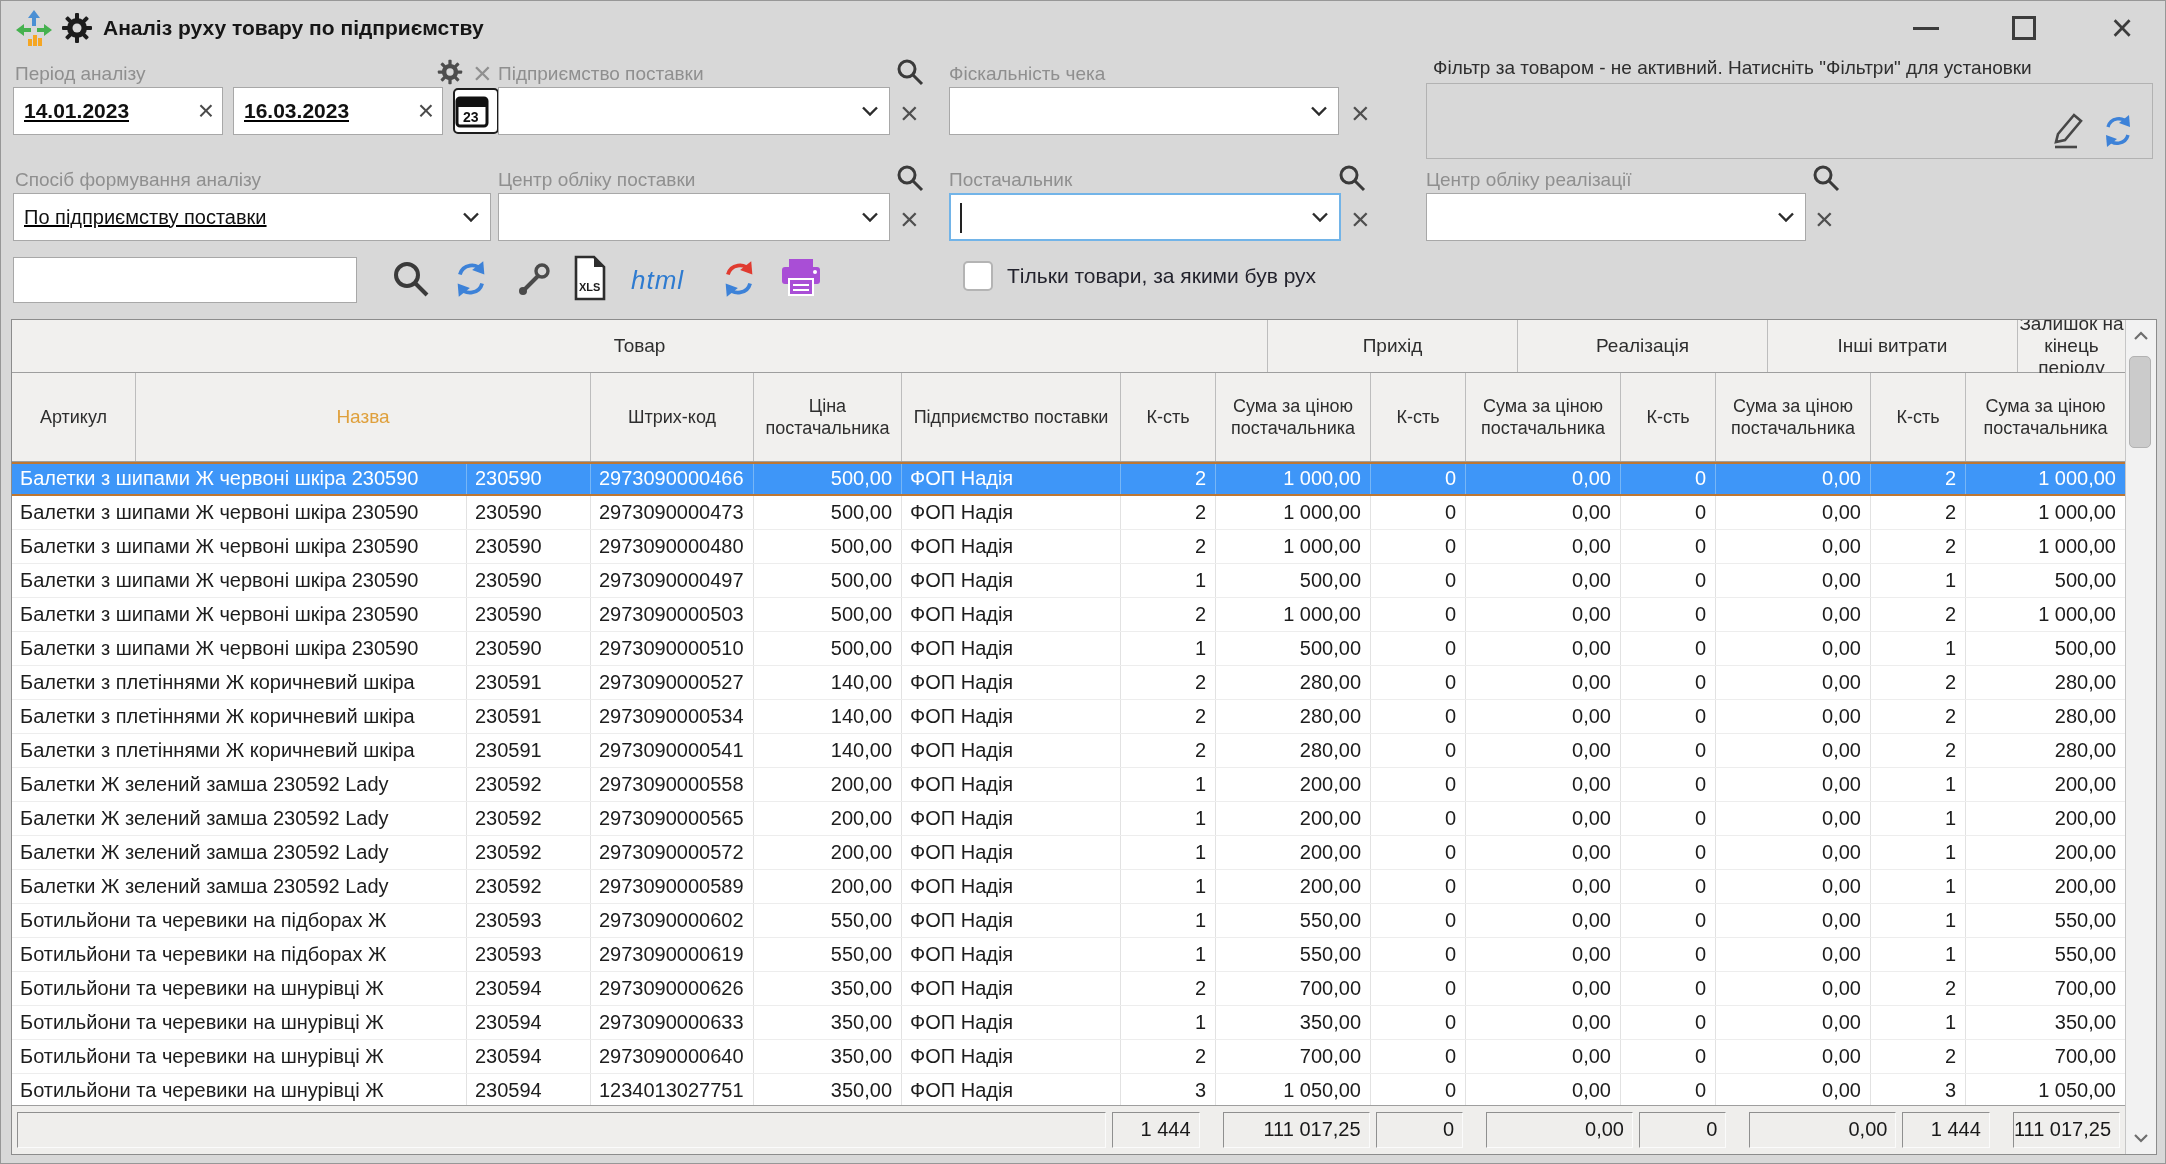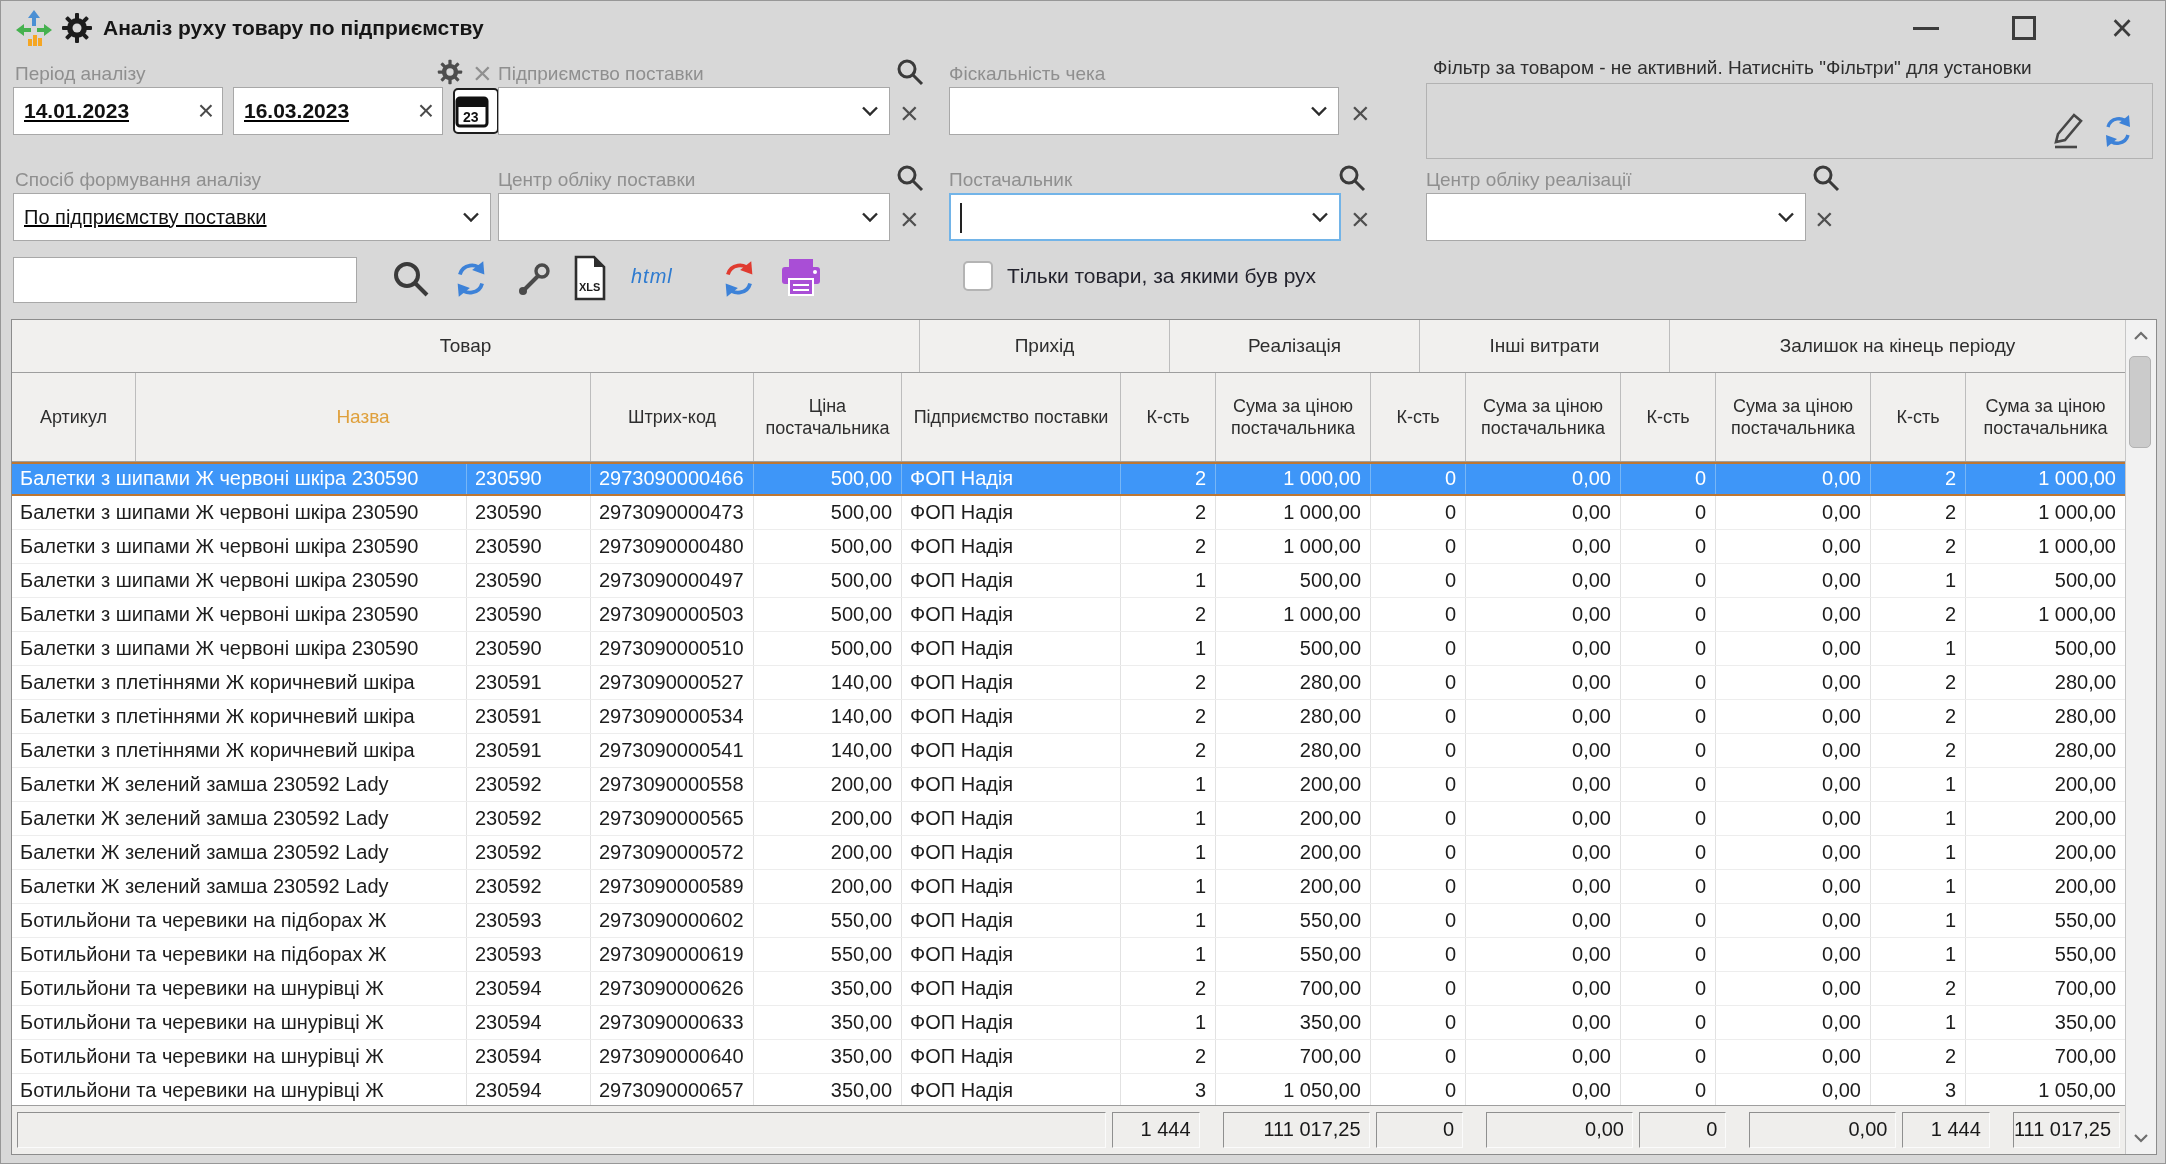--- a/index.html
+++ b/index.html
@@ -29,21 +29,21 @@
   .focused{border:2px solid #72b4e8;}
   .caret{position:absolute;width:2px;height:30px;background:#222;}
   .cal-btn{position:absolute;width:46px;height:46px;background:#fff;border:2px solid #1d1d1d;border-radius:5px;box-sizing:border-box;display:flex;align-items:center;justify-content:flex-start;}
   .note-text{position:absolute;font-size:19px;color:#2e2e2e;white-space:nowrap;}
   .note-box{position:absolute;border:1px solid #b2b2b2;box-sizing:border-box;}
   .note-box .ibtn{position:absolute;bottom:8px;}
 
   
   .search-input{position:absolute;left:12px;top:256px;width:344px;height:46px;border:1px solid #a8a8a8;box-sizing:border-box;font-size:20px;padding:0 8px;font-family:"Liberation Sans",sans-serif;background:#fff;}
   .tb-ico{position:absolute;cursor:default;}
-  .html-label{font-size:20px;color:#2e7bd0;font-style:italic;letter-spacing:1px;}
+  .html-label{font-size:26px;color:#2e7bd0;font-style:italic;letter-spacing:1px;}
   .checkbox{position:absolute;left:962px;top:260px;width:30px;height:30px;background:#fff;border:2px solid #b4b4b4;border-radius:5px;box-sizing:border-box;}
   .cb-label{position:absolute;left:1006px;top:263px;font-size:21px;color:#23232d;white-space:nowrap;}
 
   
   .table{position:absolute;left:10px;top:318px;width:2146px;height:836px;background:#fff;border:1px solid #8c8c8c;box-sizing:border-box;display:flex;}
   .table-main{flex:1;display:flex;flex-direction:column;overflow:hidden;}
   .ghead{height:52px;display:flex;background:#f1f0ee;border-bottom:1px solid #9e9e9e;flex:none;}
   .gcell{display:flex;align-items:center;justify-content:center;text-align:center;font-size:19px;color:#2e2e2e;border-right:1px solid #bdbdbd;box-sizing:border-box;line-height:1.15;}
   .shead{height:88px;display:flex;background:#f1f0ee;border-bottom:1px solid #9e9e9e;flex:none;}
   .scell{display:flex;align-items:center;justify-content:center;text-align:center;font-size:18px;color:#2e2e2e;border-right:1px solid #bdbdbd;box-sizing:border-box;line-height:1.25;overflow:hidden;padding:0 2px;}
@@ -269,21 +269,21 @@
     <rect x="10" y="22" width="24" height="16" fill="#a94ed6" stroke="#fff" stroke-width="2"></rect>
     <line x1="14" y1="28" x2="30" y2="28" stroke="#fff" stroke-width="2"></line>
     <line x1="14" y1="33" x2="30" y2="33" stroke="#fff" stroke-width="2"></line>
   </svg>
   <div class="checkbox"></div>
   <span class="cb-label">Тільки товари, за якими був рух</span>
 
   <div class="table">
     <div class="table-main">
       <div class="ghead">
-        <div class="gcell" style="width:908px;">Товар</div>
+        <div class="gcell" style="width:1256px;">Товар</div>
         <div class="gcell" style="width:250px;">Прихід</div>
         <div class="gcell" style="width:250px;">Реалізація</div>
         <div class="gcell" style="width:250px;">Інші витрати</div>
         <div class="gcell" style="width:250px;flex:1;border-right:none;">Залишок на кінець періоду</div>
       </div>
       <div class="shead">
         <div class="scell c-article">Артикул</div>
         <div class="scell name-h c-name">Назва</div>
         <div class="scell c-barcode">Штрих-код</div>
         <div class="scell c-price">Ціна постачальника</div>
@@ -564,21 +564,21 @@
     <div class="td c-qty num">0</div>
     <div class="td c-sum num">0,00</div>
     <div class="td c-qty num">0</div>
     <div class="td c-sum num">0,00</div>
     <div class="td c-qty num">2</div>
     <div class="td c-sum num last" style="border-right:none;">700,00</div>
   </div>
           <div class="tr">
     <div class="td c-name">Ботильйони та черевики на шнурівці Ж</div>
     <div class="td c-article">230594</div>
-    <div class="td c-barcode">2973090000657</div>
+    <div class="td c-barcode">1234013027751</div>
     <div class="td c-price num">350,00</div>
     <div class="td c-ent">ФОП Надія</div>
     <div class="td c-qty num">3</div>
     <div class="td c-sum num">1 050,00</div>
     <div class="td c-qty num">0</div>
     <div class="td c-sum num">0,00</div>
     <div class="td c-qty num">0</div>
     <div class="td c-sum num">0,00</div>
     <div class="td c-qty num">3</div>
     <div class="td c-sum num last" style="border-right:none;">1 050,00</div>

